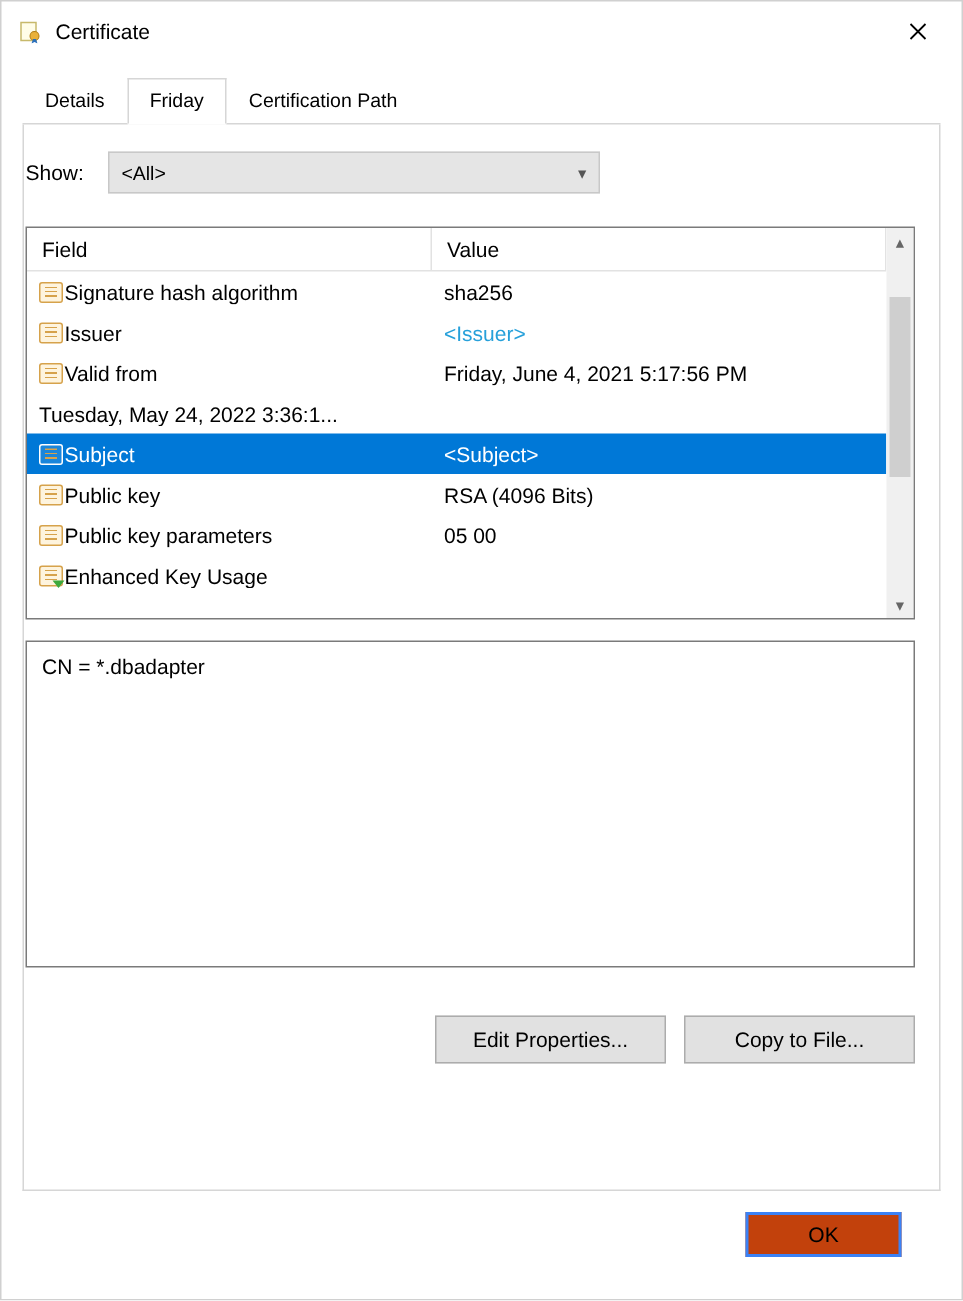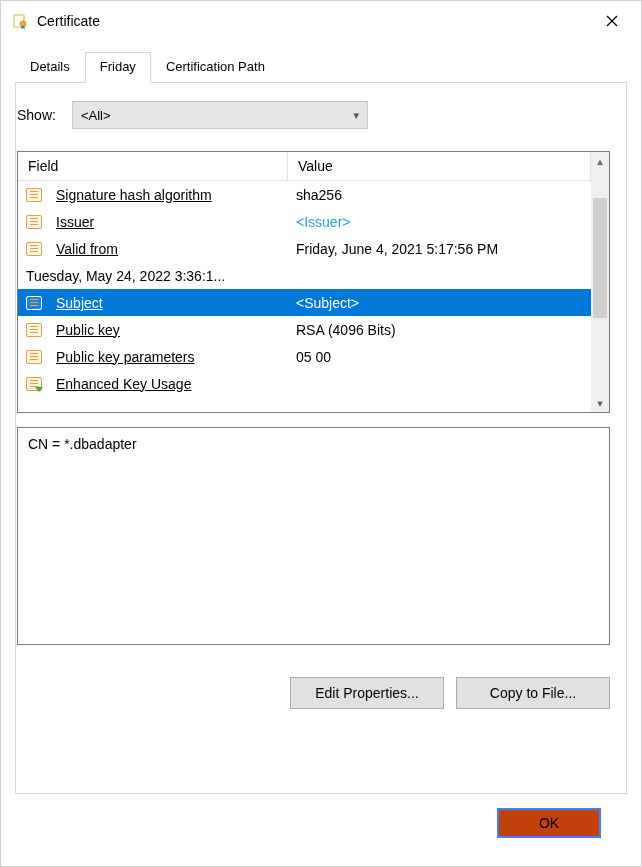--- a/index.html
+++ b/index.html
@@ -9,32 +9,32 @@
     .titlebar .title-icon { width: 16px; height: 16px; margin: 0 6px; }
     .titlebar .title-text { flex: 1; font-size: 14px; padding-left: 2px; }
     .titlebar .close { width: 46px; height: 32px; display: flex; align-items: center; justify-content: center; cursor: pointer; }
     .content-outer { flex: 1; padding: 10px 14px 14px 14px; display: flex; flex-direction: column; }
     .tabs { display: flex; border-bottom: 1px solid #d6d6d6; }
     .tab { padding: 6px 14px 8px 14px; border: 1px solid transparent; border-bottom: none; position: relative; top: 1px; cursor: pointer; color: #000; }
     .tab.active { border-color: #d6d6d6; background: #fff; border-bottom: 1px solid #fff; }
     .tab-panel { border: 1px solid #d6d6d6; border-top: none; flex: 1; padding: 18px 16px 14px 1px; display: flex; flex-direction: column; }
     .show-row { display: flex; align-items: center; gap: 16px; margin-bottom: 22px; }
     .show-label { font-size: 14px; }
-    .show-select { width: 296px; height: 28px; border: 1px solid #c8c8c8; background: #e5e5e5; display: flex; align-items: center; padding: 0 8px; justify-content: space-between; cursor: pointer; }
+    .show-select { width: 328px; height: 28px; border: 1px solid #c8c8c8; background: #e5e5e5; display: flex; align-items: center; padding: 0 8px; justify-content: space-between; cursor: pointer; }
     .show-select .chev { font-size: 11px; color: #555; }
     .listbox { border: 1px solid #7a7a7a; height: 262px; display: flex; position: relative; overflow: hidden; }
     .list-cols { flex: 1; display: flex; flex-direction: column; overflow: hidden; }
     .list-head { display: flex; border-bottom: 1px solid #e2e2e2; background: #fff; }
     .list-head .hcell { padding: 6px 10px; font-size: 14px; border-right: 1px solid #e2e2e2; }
     .col-field { width: 270px; }
     .col-value { flex: 1; }
     .list-rows { flex: 1; overflow: hidden; }
     .row { display: flex; align-items: center; height: 27px; cursor: pointer; }
     .row .rcell { padding: 0 8px; white-space: nowrap; overflow: hidden; text-overflow: ellipsis; font-size: 14px; }
-    .row .icon-cell { display: flex; align-items: center; gap: 14px; text-decoration: underline; }
+    .row .icon-cell { display: flex; align-items: center; gap: 1px; }
     .row .field-txt { }
     .row.sel { background: #0078d7; color: #fff; }
     .row.sel .field-icon { border-color: #fff; background: #1a86db; }
     .placeholder-blue { color: #26a0da; }
     .field-icon { width: 16px; height: 14px; border: 1px solid #d6a24b; background: #fef4de; display: inline-flex; align-items: center; justify-content: center; flex-shrink: 0; border-radius: 2px; }
     .field-icon .bars { width: 8px; height: 7px; background: repeating-linear-gradient(to bottom, #d6a24b 0 1px, transparent 1px 3px); }
     .green-arrow { position: relative; }
     .green-arrow::after { content: ""; position: absolute; right: -2px; bottom: -2px; width: 0; height: 0; border-left: 4px solid transparent; border-right: 4px solid transparent; border-top: 5px solid #3da93d; }
     .sb-v { width: 18px; background: #f0f0f0; display: flex; flex-direction: column; justify-content: space-between; }
     .sb-btn { height: 18px; display: flex; align-items: center; justify-content: center; color: #666; cursor: pointer; font-size: 11px; }

